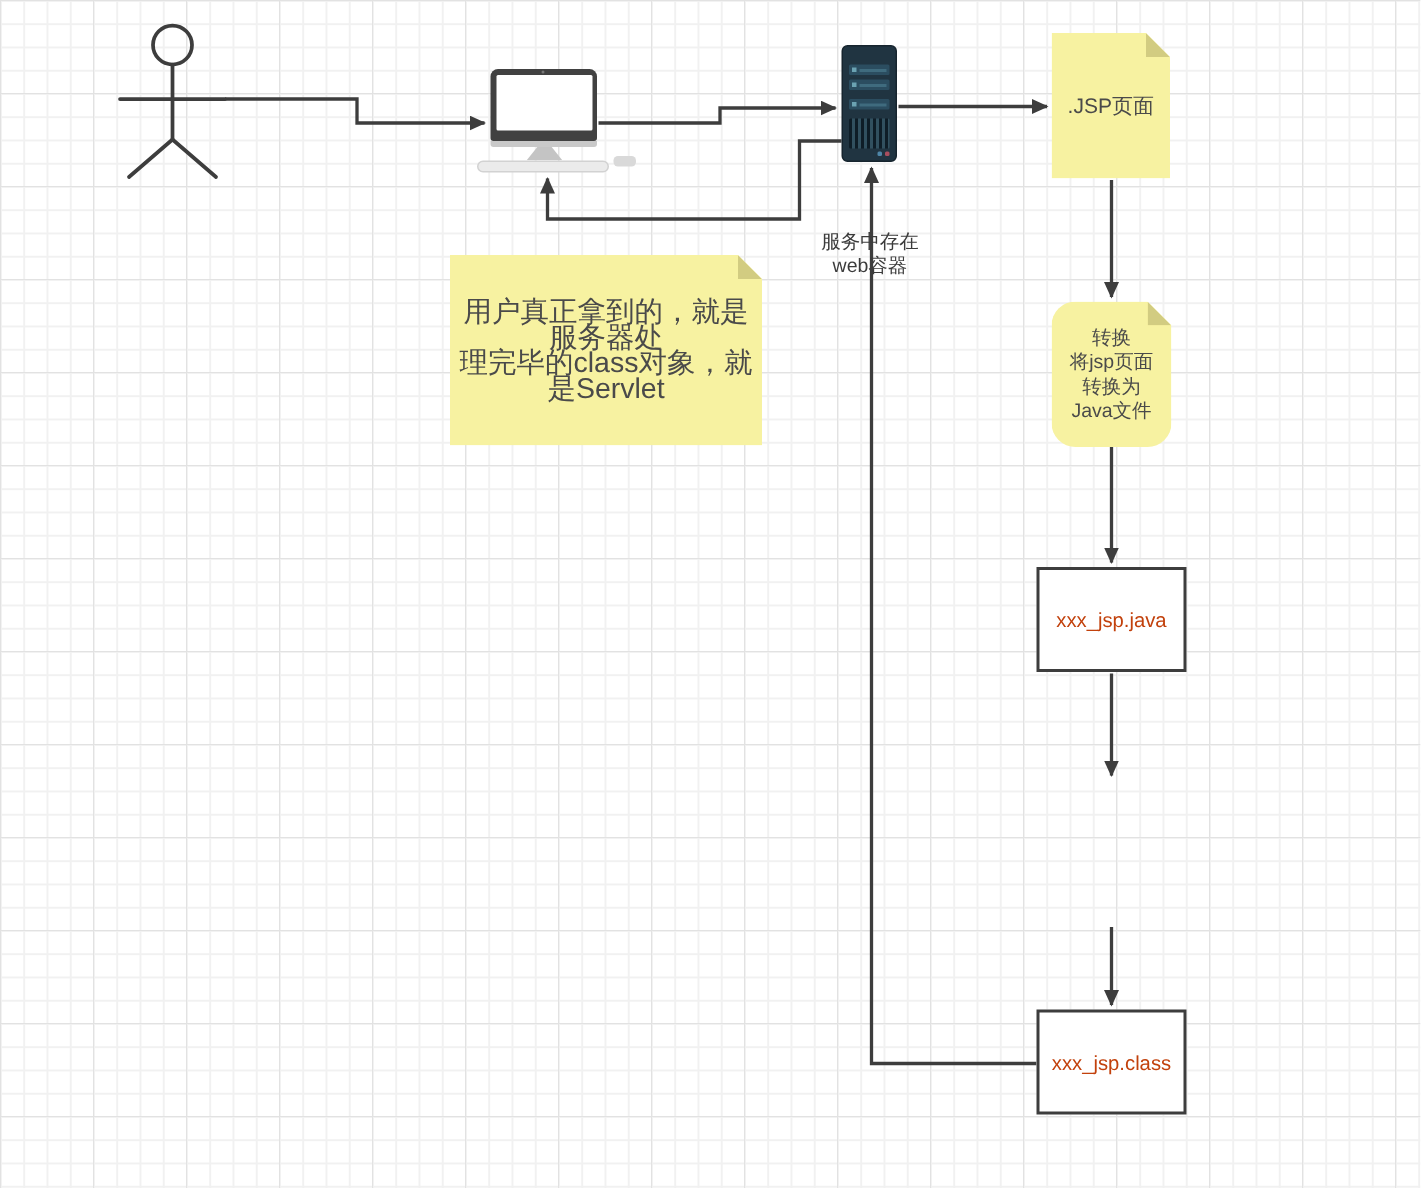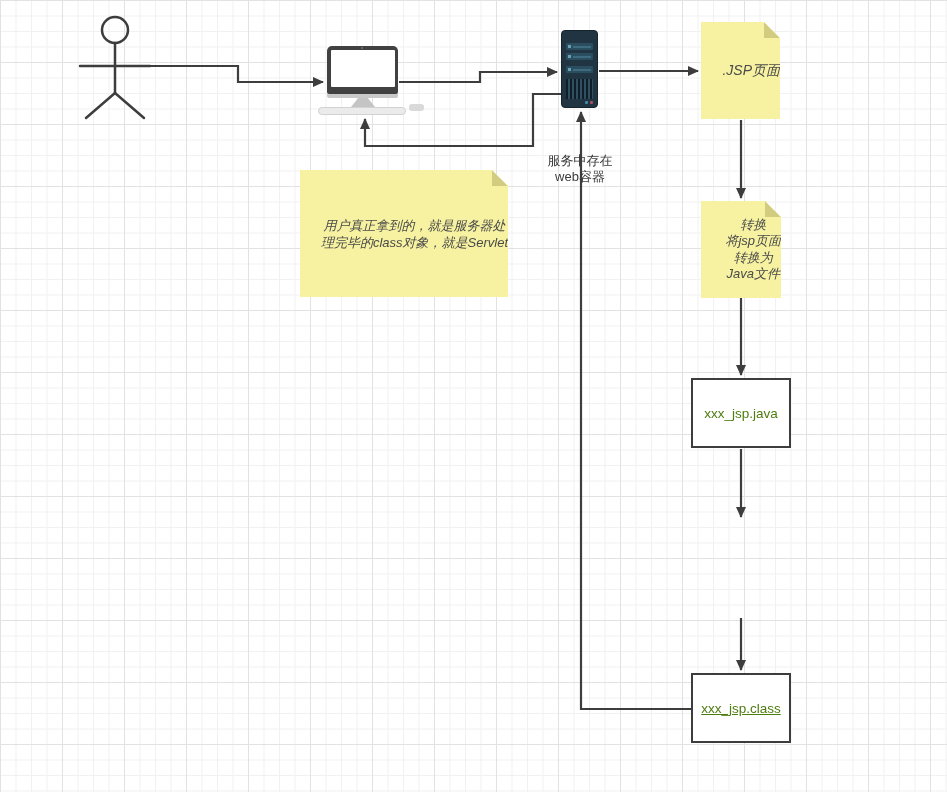--- a/index.html
+++ b/index.html
@@ -18,45 +18,44 @@
   }
   #overlay { position:absolute; left:0; top:0; pointer-events:none; }
   .connector { stroke:#3d3d3d; stroke-width:2.2; fill:none; }
   .actor-stroke { stroke:#3d3d3d; stroke-width:2.5; fill:none; stroke-linecap:round; }
 
   
   .note {
     position:absolute;
     background:#f7f2a1;
     clip-path: polygon(0 0, calc(100% - 16px) 0, 100% 16px, 100% 100%, 0 100%);
-    display:flex; align-items:center; justify-content:flex-end;
+    display:flex; align-items:center; justify-content:center;
     text-align:center; color:#4a4a4a;
     white-space:pre-line;
-    font-style:italic;
   }
   .note .fold {
     position:absolute; top:0; right:0; width:16px; height:16px;
     background:#d2cc81;
     clip-path: polygon(0 0, 100% 100%, 0 100%);
   }
   #note-jsp     { left:701px; top:22px;  width:79px;  height:97px;  font-size:14px; }
-  #note-convert { left:701px; top:201px; width:80px;  height:97px;  font-size:13px; line-height:16.5px; }
+  #note-convert { left:701px; top:201px; width:80px;  height:97px;  font-size:13px; line-height:16.5px;border-radius:16px; }
   #note-compile { left:701px; top:520px; width:80px;  height:97px;  font-size:13px; }
-  #note-comment { left:300px; top:170px; width:208px; height:127px; font-size:13px; line-height:17px; }
+  #note-comment { left:300px; top:170px; width:208px; height:127px; font-size:19px; line-height:17px; }
 
   
   .pbox {
     position:absolute; width:100px; height:70px;
     background:#ffffff; border:2.5px solid #3d3d3d;
     box-sizing:border-box;
     display:flex; align-items:center; justify-content:center;
-    font-size:13.5px; color:#4d7c0f;
+    font-size:13.5px; color:#c2410c;
   }
   #box-java  { left:691px; top:378px; }
-  #box-class { left:691px; top:673px;text-decoration:underline; }
+  #box-class { left:691px; top:673px; }
 
   
   .mon-frame {
     position:absolute; left:327px; top:46px; width:71px; height:48px;
     background:#414141; border-radius:5px 5px 2px 2px;
   }
   .mon-screen {
     position:absolute; left:3.5px; top:3.5px; right:3.5px; height:37px;
     background:#ffffff; border-radius:1px;
   }

